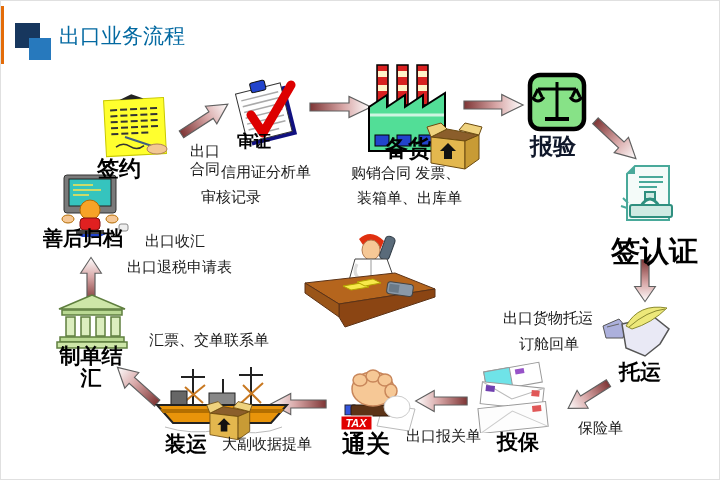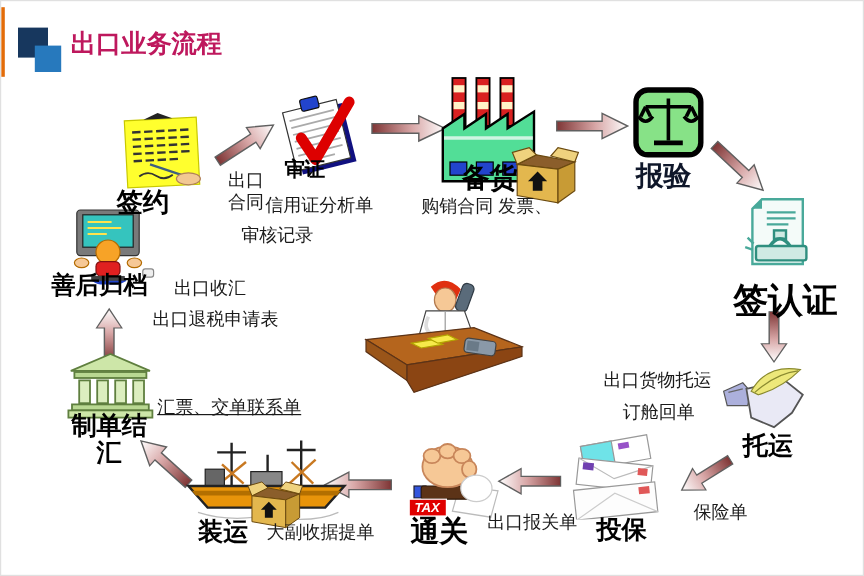--- a/index.html
+++ b/index.html
@@ -2,21 +2,21 @@
 <html><head>
 <meta charset="utf-8">
 <style>
   html,body{margin:0;padding:0;background:#fff;}
   #stage{position:relative;width:720px;height:480px;background:#fff;overflow:hidden;
          font-family:"Liberation Sans","DejaVu Sans",sans-serif;border:1px solid #e0e0e0;box-sizing:border-box;}
   
   #accent-bar{position:absolute;left:0;top:5px;width:3px;height:58px;background:#E36C09;}
   #logo-dark{position:absolute;left:14px;top:22px;width:25px;height:25px;background:#17375E;}
   #logo-light{position:absolute;left:28px;top:37px;width:22px;height:22px;background:#2779BD;}
-  #page-title{position:absolute;left:58px;top:21px;font-size:21px;font-weight:bold;color:#be185d;white-space:nowrap;}
+  #page-title{position:absolute;left:58px;top:21px;font-size:21px;font-weight:normal;color:#0369a1;white-space:nowrap;}
   
   .icon{position:absolute;}
   .icon svg{display:block;width:100%;height:100%;}
   .lbl{position:absolute;font-weight:bold;color:#000;white-space:nowrap;line-height:1.05;}
   .note{position:absolute;font-size:15px;color:#1a1a1a;white-space:nowrap;line-height:1.2;}
   .arrow{position:absolute;height:24px;}
   .arrow svg{display:block;width:100%;height:100%;overflow:visible;}
   
   #l-sign{left:96px;top:156px;font-size:22px;}
   #l-review{left:236px;top:132px;font-size:17px;}
@@ -33,21 +33,21 @@
   #n-sign{left:145px;top:141px;margin-left:44px;}
   #n-review1{left:220px;top:162px;}
   #n-review2{left:200px;top:187px;}
   #n-prepare1{left:350px;top:163px;}
   #n-prepare2{left:356px;top:188px;}
   #n-consign1{left:502px;top:308px;}
   #n-consign2{left:518px;top:334px;}
   #n-insure{left:577px;top:418px;}
   #n-customs{left:405px;top:426px;}
   #n-ship{left:221px;top:434px;}
-  #n-settle{left:130px;top:330px;text-decoration:underline;}
+  #n-settle{left:148px;top:330px;}
   #n-archive1{left:144px;top:231px;text-align:right;}
   #n-archive2{left:126px;top:257px;}
   
   #i-sign{left:96px;top:90px;width:84px;height:74px;}
   #i-review{left:226px;top:78px;width:80px;height:70px;}
   #i-factory{left:360px;top:62px;width:92px;height:92px;}
   #i-box1{left:424px;top:114px;width:58px;height:58px;}
   #i-inspect{left:526px;top:71px;width:60px;height:60px;}
   #i-certify{left:616px;top:163px;width:64px;height:64px;}
   #i-consign{left:598px;top:301px;width:76px;height:58px;}
@@ -405,20 +405,21 @@
   <div class="lbl" id="l-settle">制单结汇</div>
   <div class="lbl" id="l-archive">善后归档</div>
 
   <div class="note" id="n-sign">
     <div>出口</div>
     <div>合同</div>
   </div>
   <div class="note" id="n-review1">信用证分析单</div>
   <div class="note" id="n-review2">审核记录</div>
   <div class="note" id="n-prepare1">购销合同 发票、</div>
+  <div class="note" id="n-prepare2">装箱单、出库单</div>
   <div class="note" id="n-consign1">出口货物托运</div>
   <div class="note" id="n-consign2">订舱回单</div>
   <div class="note" id="n-insure">保险单</div>
   <div class="note" id="n-customs">出口报关单</div>
   <div class="note" id="n-ship">大副收据提单</div>
   <div class="note" id="n-settle">汇票、交单联系单</div>
   <div class="note" id="n-archive1">出口收汇</div>
   <div class="note" id="n-archive2">出口退税申请表</div>
 
 </div>

